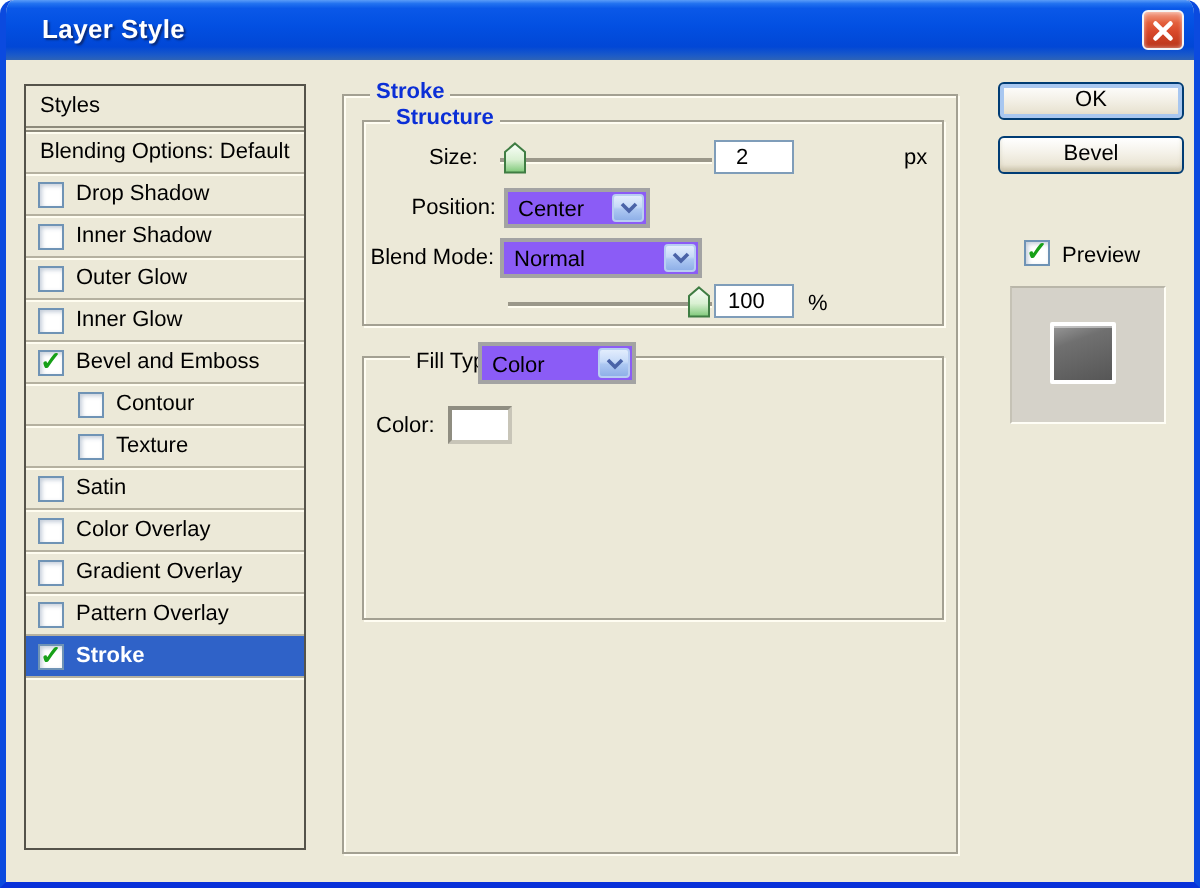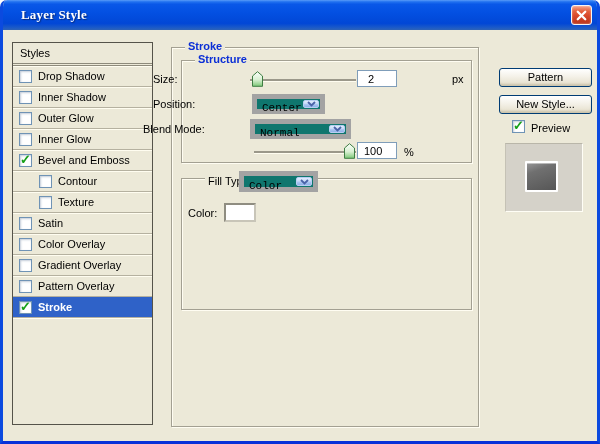--- a/index.html
+++ b/index.html
@@ -11,21 +11,21 @@
     border-left: 3px solid #0b4adf; border-right: 3px solid #0b4adf; border-bottom: 3px solid #0831d9;
     border-radius: 7px 7px 0 0; overflow: hidden; background: #ece9d8;
   }
   .titlebar {
     position: absolute; left: -3px; top: 0; width: 600px; height: 30px;
     background: linear-gradient(180deg, #5a9cf8 0%, #2272f0 6%, #0a58e8 14%, #0350e2 42%, #0147d6 78%, #1b5ac8 92%, #2e63b6 100%);
     border-radius: 7px 7px 0 0;
   }
   .titletext {
     position: absolute; left: 21px; top: 7px; color: #fff; font-weight: bold; font-size: 13px;
-    text-shadow: 1px 1px 1px #0a2a78; letter-spacing: .2px; font-family: Liberation Serif, serif;
+    text-shadow: 1px 1px 1px #0a2a78; letter-spacing: .2px;
   }
   .closebtn {
     position: absolute; right: 8px; top: 5px; width: 21px; height: 20px; border-radius: 3px;
     border: 1px solid #f5f5f5;
     background: linear-gradient(180deg, #f3a28a 0%, #e3603c 30%, #d8482a 55%, #b8341a 100%);
     display: flex; align-items: center; justify-content: center;
     box-shadow: inset 0 0 2px rgba(255,255,255,.6);
   }
   .content { position: absolute; left: 0; top: 30px; width: 594px; height: 411px; background: #ece9d8; }
 
@@ -59,24 +59,24 @@
   .groupbox {
     position: absolute; border: 1px solid #a3a092;
     box-shadow: inset 1px 1px 0 #fffdf2, 1px 1px 0 #fffdf2;
   }
   .grouplabel {
     position: absolute; background: #ece9d8; color: #0b2fd6; font-weight: bold; padding: 0 3px;
     line-height: 13px;
   }
 
   .flabel { position: absolute; line-height: 13px; }
-  .rlabel { text-align: left; }
-
-  
-  .combo { position: absolute; height: 20px; background: #0f766e; border: 5px solid #a3a3a3; font-family: Liberation Mono, monospace; }
+  .rlabel { text-align: right; }
+
+  
+  .combo { position: absolute; height: 20px; background: #8b5cf6; border: 2px solid #a3a3a3; }
   .combo .val { position: absolute; left: 5px; top: 3px; line-height: 13px; }
   .combo .arrowbtn {
     position: absolute; right: 1px; top: 1px; bottom: 1px; width: 16px; border-radius: 2px;
     background: linear-gradient(180deg, #e2edfd 0%, #c6daf8 45%, #adc8f2 55%, #8fb0e8 100%);
     border: 1px solid #b8cef2; display: flex; align-items: center; justify-content: center;
   }
 
   
   .xpinput {
     position: absolute; width: 40px; height: 17px; background: #fff; border: 1px solid #7f9db9;
@@ -128,20 +128,23 @@
           <path d="M1.6 1.6 L8.4 8.4 M8.4 1.6 L1.6 8.4" stroke="#ffffff" stroke-width="2.1" stroke-linecap="round" fill="none"></path>
         </svg>
     </span>
   </div>
 
   <div class="content">
 
     <div class="sidebar" id="sidebar-list">
         <div class="lsrow header">
           <span class="lbl">Styles</span>
+        </div>
+        <div class="lsrow plain">
+          <span class="lbl">Blending Options: Default</span>
         </div>
         <div class="lsrow check">
           <span class="xpcheck"></span>
           <span class="lbl">Drop Shadow</span>
         </div>
         <div class="lsrow check">
           <span class="xpcheck"></span>
           <span class="lbl">Inner Shadow</span>
         </div>
         <div class="lsrow check">
@@ -260,22 +263,22 @@
       <span class="arrowbtn">
         <svg width="9" height="6" viewBox="0 0 9 6">
             <path d="M1 1 L4.5 4.5 L8 1" fill="none" stroke="#4a63a8" stroke-width="1.8"></path>
           </svg>
       </span>
     </div>
 
     <span class="flabel" style="left:185px; top:177px;">Color:</span>
     <div class="color-swatch" style="background-color: rgb(255, 255, 255);"></div>
 
-    <div class="xpbtn" style="top:38px;">Pattern</div>
-    <div class="xpbtn" style="top:65px;">New Style...</div>
+    <div class="xpbtn default" style="top:11px;">OK</div>
+    <div class="xpbtn" style="top:38px;">Bevel</div>
 
     <span class="xpcheck preview-check">
         <span class="tick">✓</span>
       </span>
     <span class="preview-label">Preview</span>
 
     <div class="preview-swatch">
       <div class="preview-obj"></div>
     </div>
 

